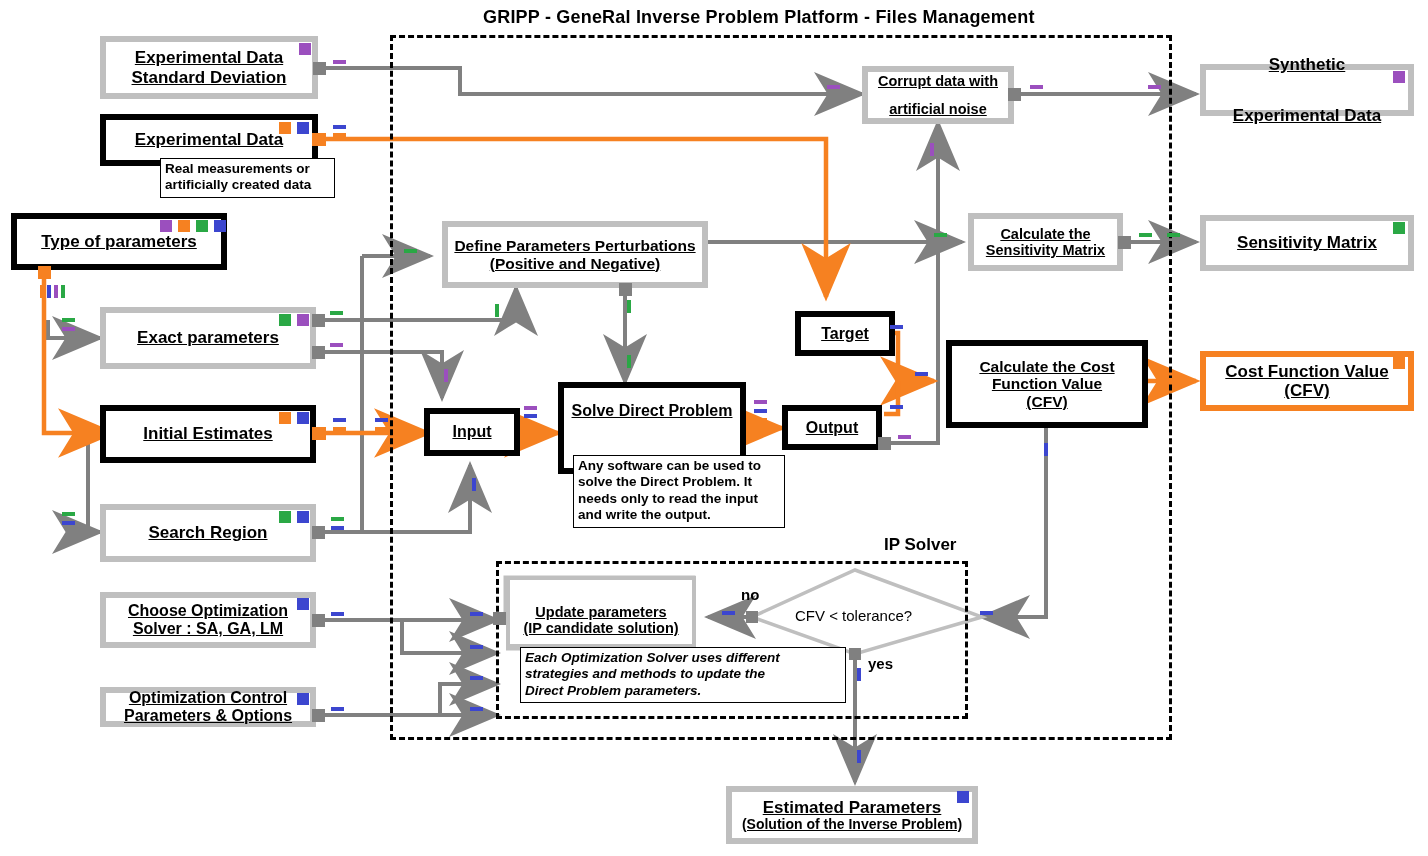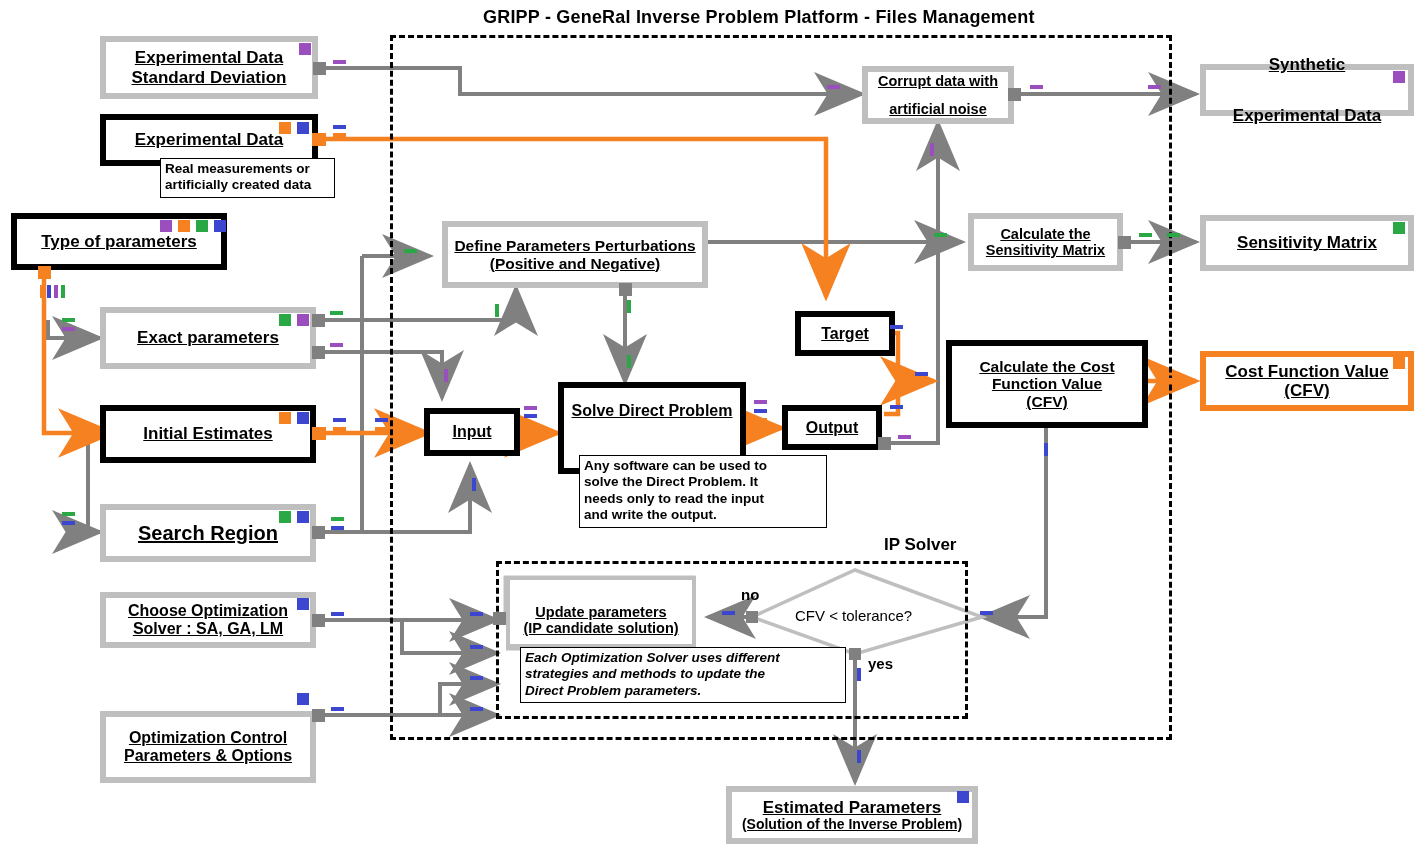--- a/index.html
+++ b/index.html
@@ -257,42 +257,42 @@
     <span class="ln">Initial Estimates</span>
   </div>
   <div class="chip" style="left:279px; top:412px; background:#f68121;"></div>
   <div class="chip" style="left:297px; top:412px; background:#3c46cf;"></div>
   <div class="edge-dot" style="left:312px; top:427px; width:14px; height:13px; background:#f68121;"></div>
   <div class="tag h" style="left:333px; top:418px; background:#3c46cf;"></div>
   <div class="tag h" style="left:333px; top:427px; background:#f68121;"></div>
   <div class="tag h" style="left:375px; top:418px; background:#3c46cf;"></div>
   <div class="tag h" style="left:375px; top:427px; background:#f68121;"></div>
 
-  <div class="node brd-gray" style="left:100px; top:504px; width:216px; height:58px; font-size:20px;">
+  <div class="node brd-gray" style="left:100px; top:504px; width:216px; height:58px; font-size:17px;">
     <span class="ln">Search Region</span>
   </div>
   <div class="chip" style="left:279px; top:511px; background:#2aa845;"></div>
   <div class="chip" style="left:297px; top:511px; background:#3c46cf;"></div>
   <div class="edge-dot" style="left:312px; top:526px; width:13px; height:13px;"></div>
   <div class="tag h" style="left:331px; top:517px; background:#2aa845;"></div>
   <div class="tag h" style="left:331px; top:526px; background:#3c46cf;"></div>
   <div class="tag h" style="left:62px; top:512px; background:#2aa845;"></div>
   <div class="tag h" style="left:62px; top:521px; background:#3c46cf;"></div>
 
   <div class="node brd-gray" style="left:100px; top:592px; width:216px; height:56px; font-size:16px;">
     <span class="ln">Choose Optimization</span>
     <span class="ln">Solver : SA, GA, LM</span>
   </div>
   <div class="chip" style="left:297px; top:598px; background:#3c46cf;"></div>
   <div class="edge-dot" style="left:312px; top:614px; width:13px; height:13px;"></div>
   <div class="tag h" style="left:331px; top:612px; background:#3c46cf;"></div>
   <div class="tag h" style="left:470px; top:612px; background:#3c46cf;"></div>
   <div class="tag h" style="left:470px; top:645px; background:#3c46cf;"></div>
 
-  <div class="node brd-gray" style="left:100px; top:711px; width:216px; height:72px; font-size:16px;">
+  <div class="node brd-gray" style="left:100px; top:687px; width:216px; height:40px; font-size:16px;">
     <span class="ln">Optimization Control</span>
     <span class="ln">Parameters &amp; Options</span>
   </div>
   <div class="chip" style="left:297px; top:693px; background:#3c46cf;"></div>
   <div class="edge-dot" style="left:312px; top:709px; width:13px; height:13px;"></div>
   <div class="tag h" style="left:331px; top:707px; background:#3c46cf;"></div>
   <div class="tag h" style="left:470px; top:676px; background:#3c46cf;"></div>
   <div class="tag h" style="left:470px; top:707px; background:#3c46cf;"></div>
 
   <div class="node brd-gray" style="left:442px; top:221px; width:266px; height:67px; font-size:15.5px;">
@@ -346,21 +346,21 @@
 
   <div class="node brd-black" style="left:558px; top:382px; width:188px; height:92px; font-size:16px; justify-content:flex-start; padding-top:14px;">
     <span class="ln">Solve Direct Problem</span>
   </div>
   <div class="tag h" style="left:524px; top:406px; background:#9b4fbe;"></div>
   <div class="tag h" style="left:524px; top:414px; background:#3c46cf;"></div>
   <div class="tag h" style="left:524px; top:423px; background:#f68121;"></div>
   <div class="tag h" style="left:754px; top:400px; background:#9b4fbe;"></div>
   <div class="tag h" style="left:754px; top:409px; background:#3c46cf;"></div>
   <div class="tag h" style="left:754px; top:418px; background:#f68121;"></div>
-  <div class="note" style="left:573px; top:455px; width:248px;margin-left:6px;">
+  <div class="note" style="left:573px; top:455px; width:212px;">
     <span class="jl">Any software can be used to</span>
     <span class="jl">solve the Direct Problem. It</span>
     <span class="jl">needs only to read the input</span>
     <span class="jl">and write the output.</span>
   </div>
 
   <div class="node brd-black" style="left:782px; top:405px; width:100px; height:45px; font-size:16px;">
     <span class="ln">Output</span>
   </div>
   <div class="tag h" style="left:890px; top:405px; background:#3c46cf;"></div>

